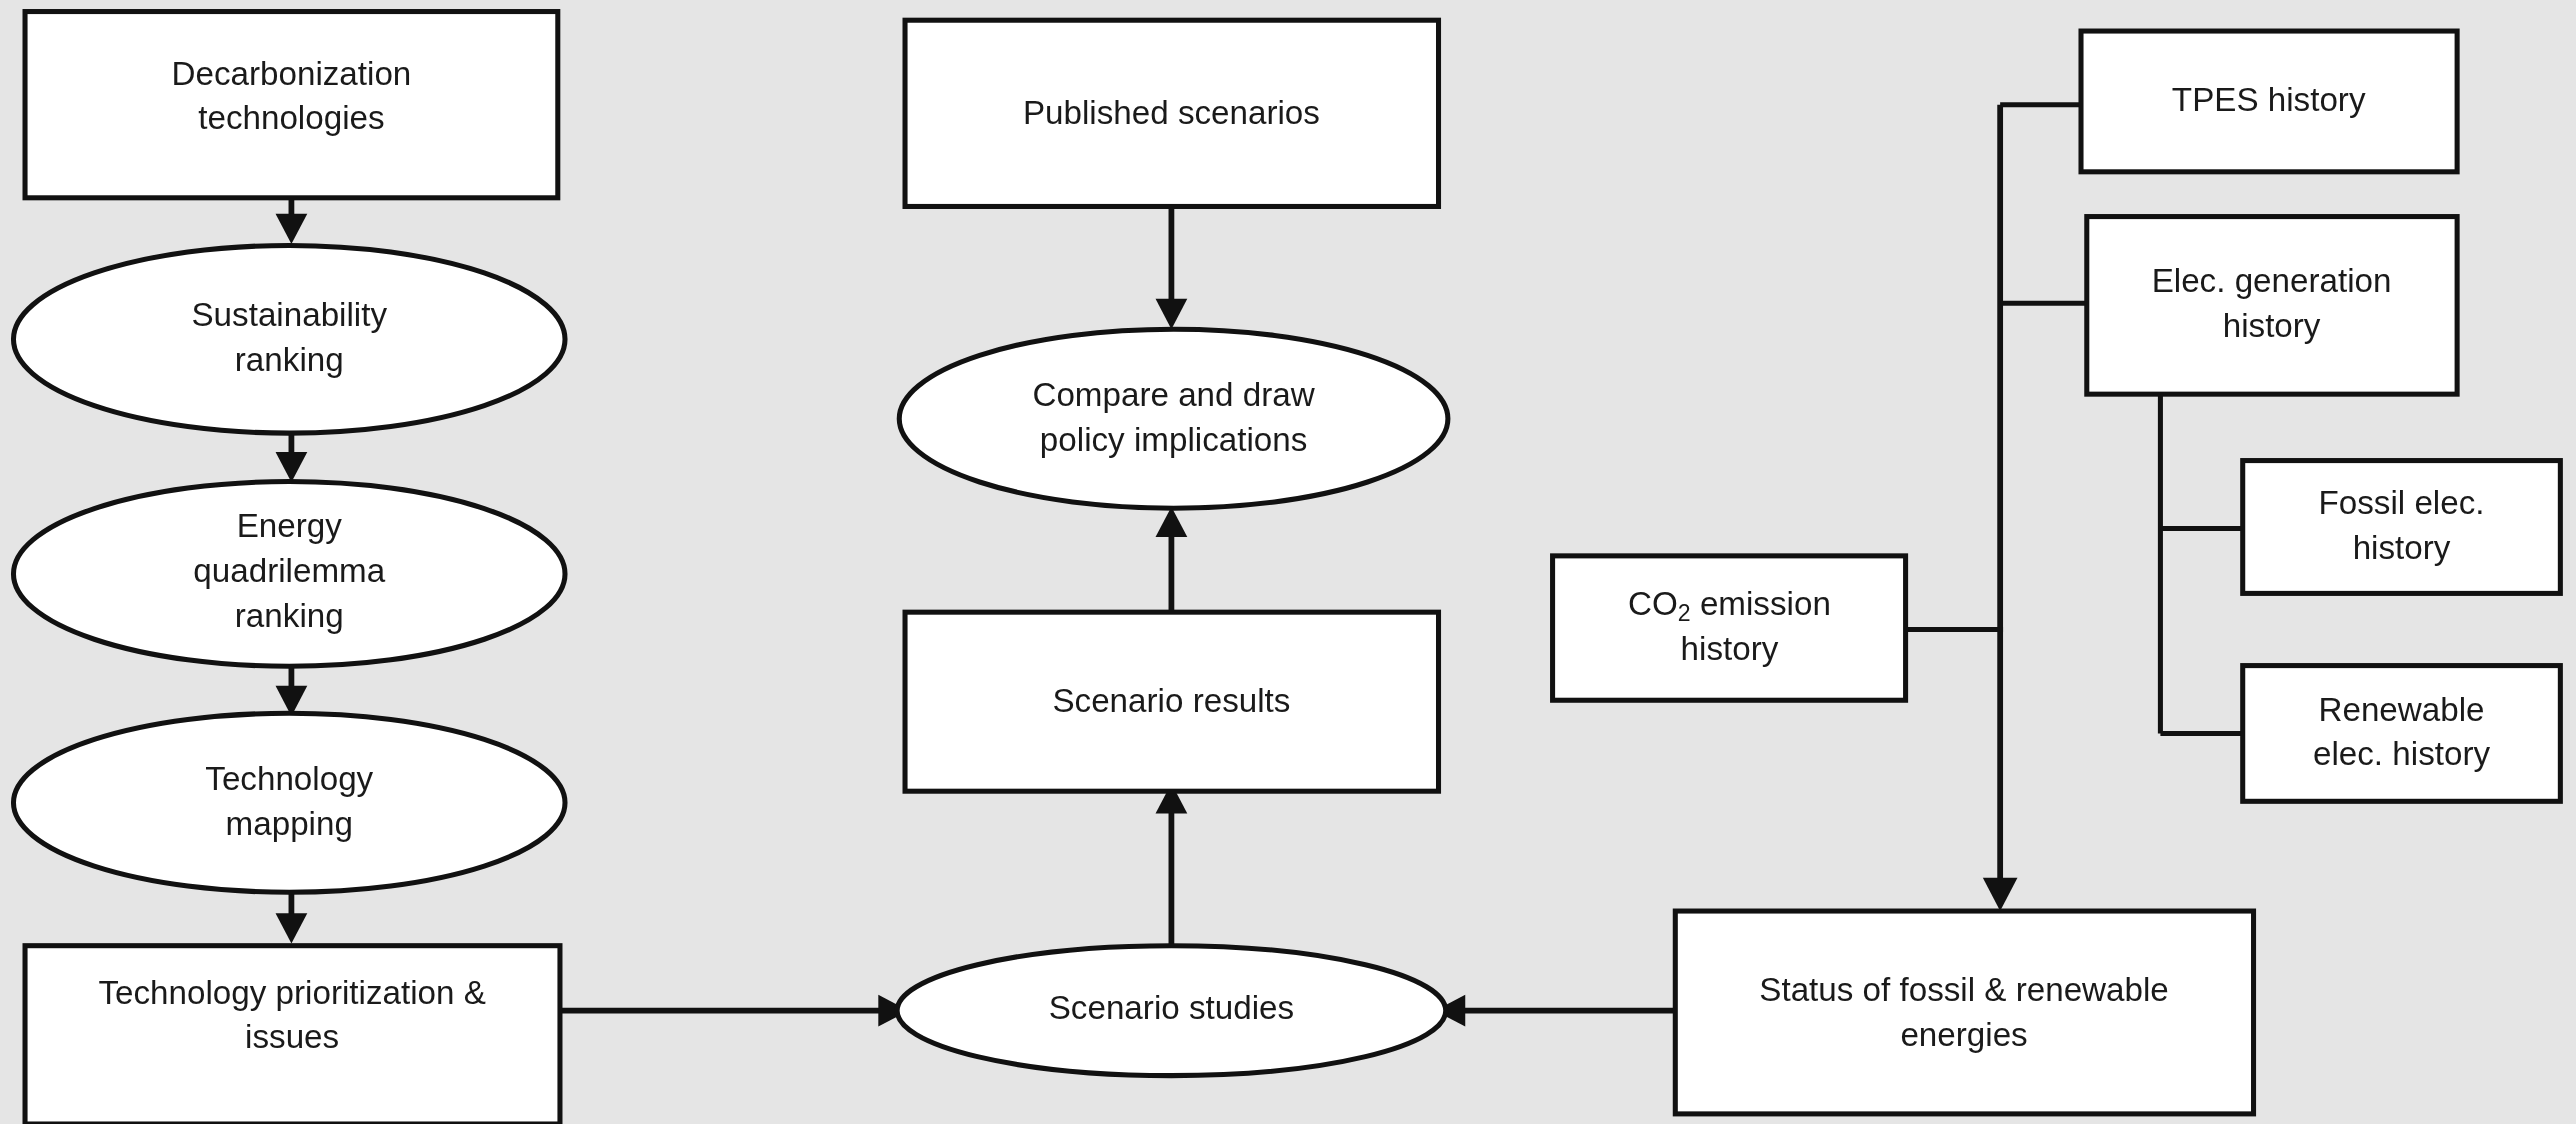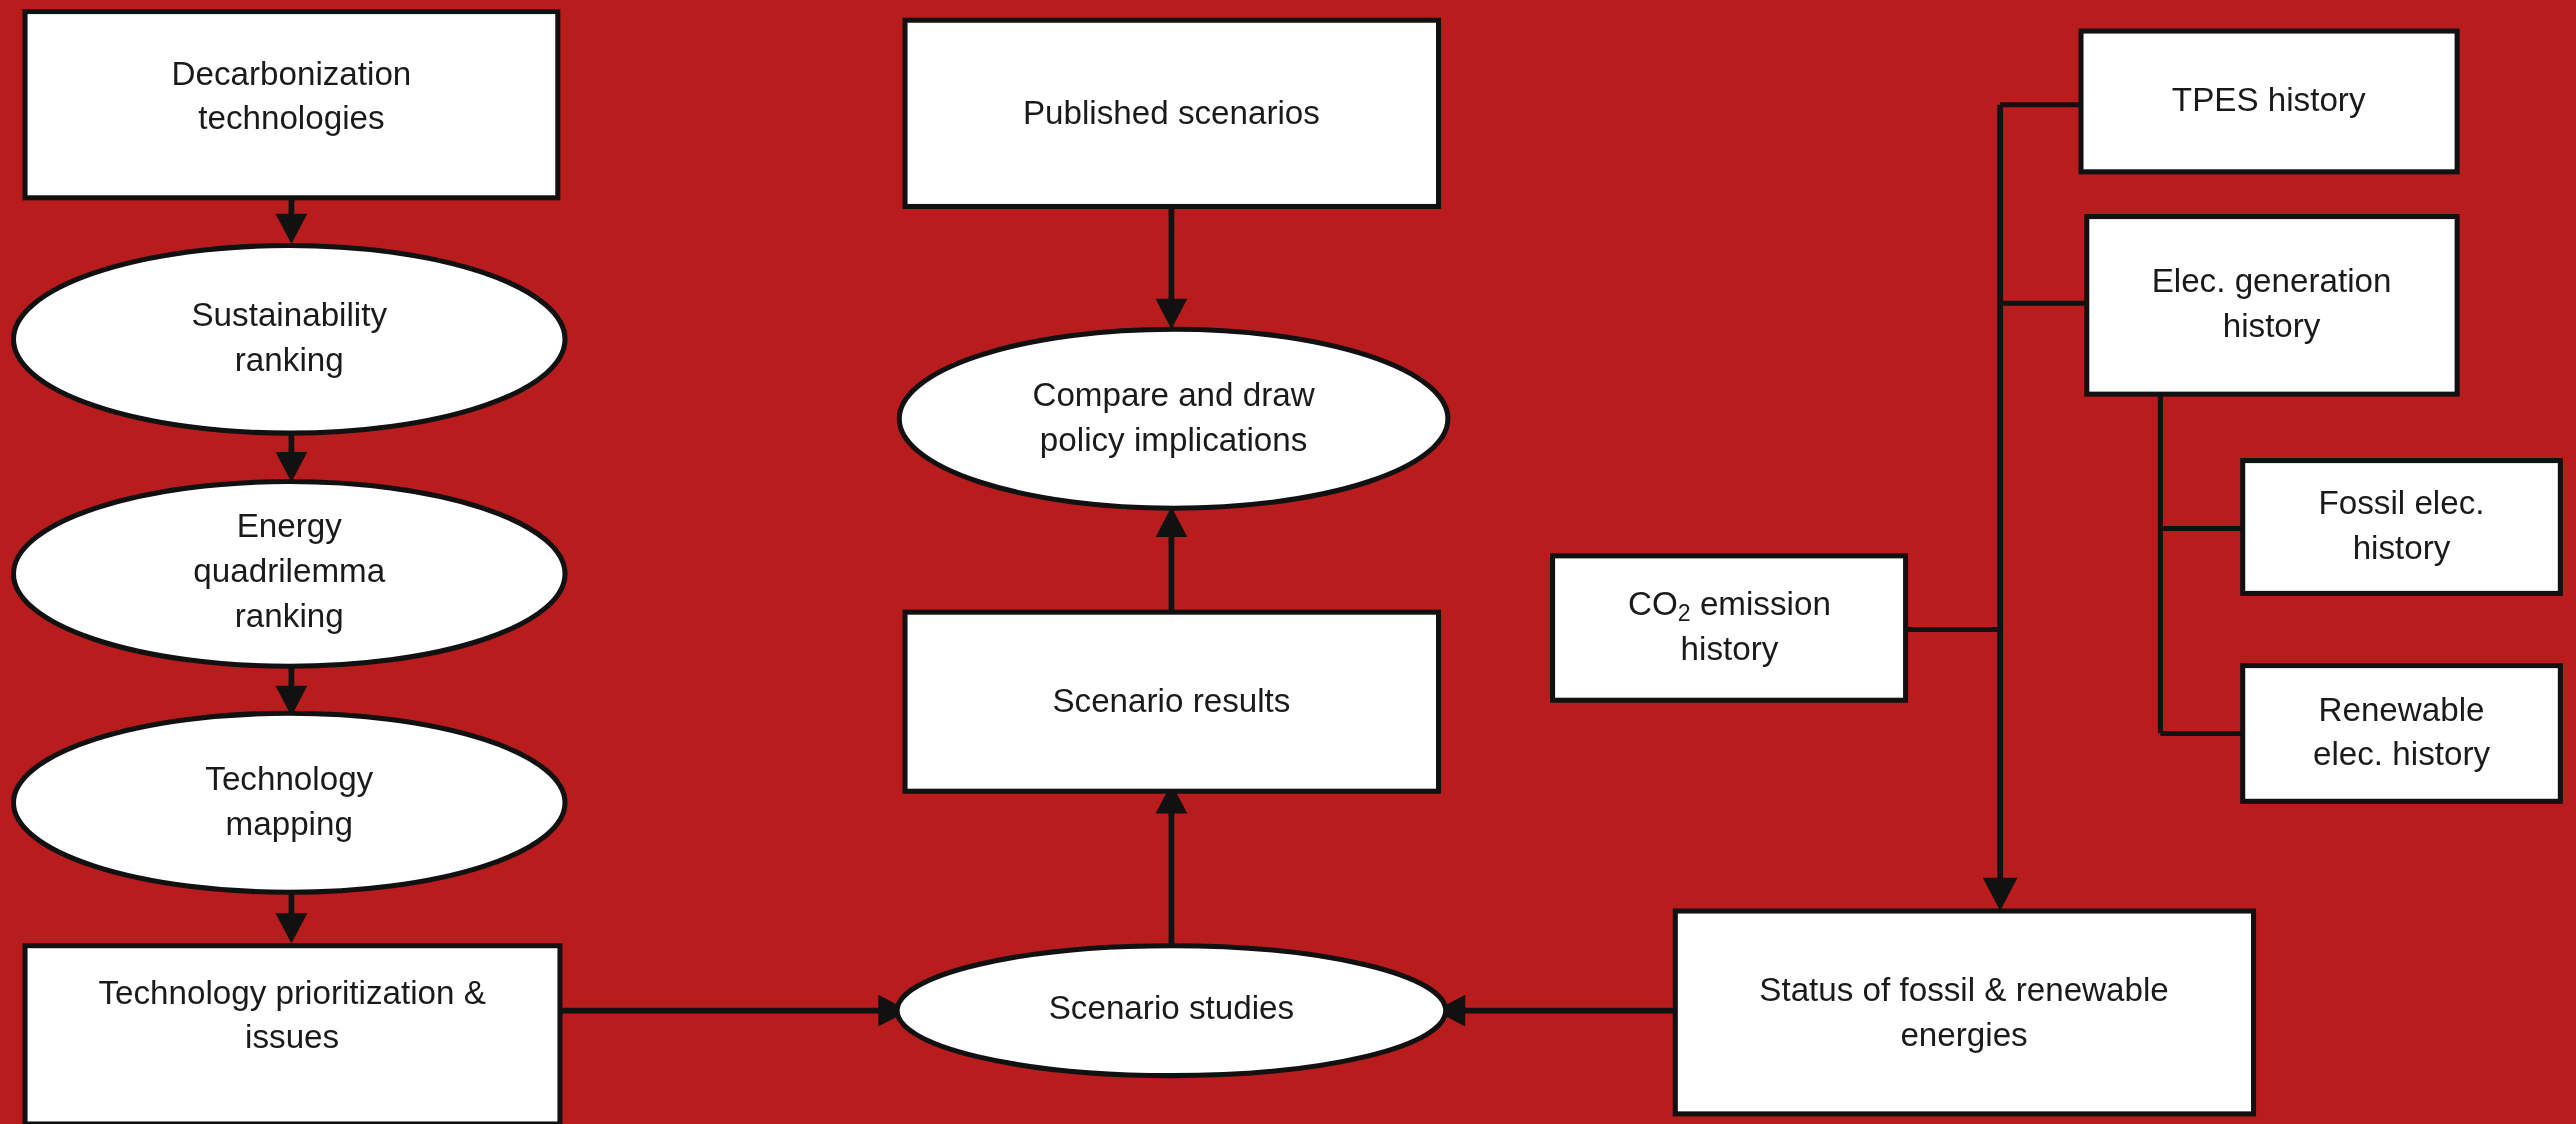--- a/index.html
+++ b/index.html
@@ -7,21 +7,21 @@
     padding: 0;
     background: #ffffff;
   }
   body {
     font-family: "Liberation Sans", sans-serif;
   }
   #canvas {
     position: relative;
     width: 2576px;
     height: 1124px;
-    background: #b91c1c;
+    background: #e5e5e5;
     overflow: hidden;
   }
   svg.diagram {
     position: absolute;
     top: 0;
     left: 0;
     width: 2576px;
     height: 1124px;
   }
   .node-text {

